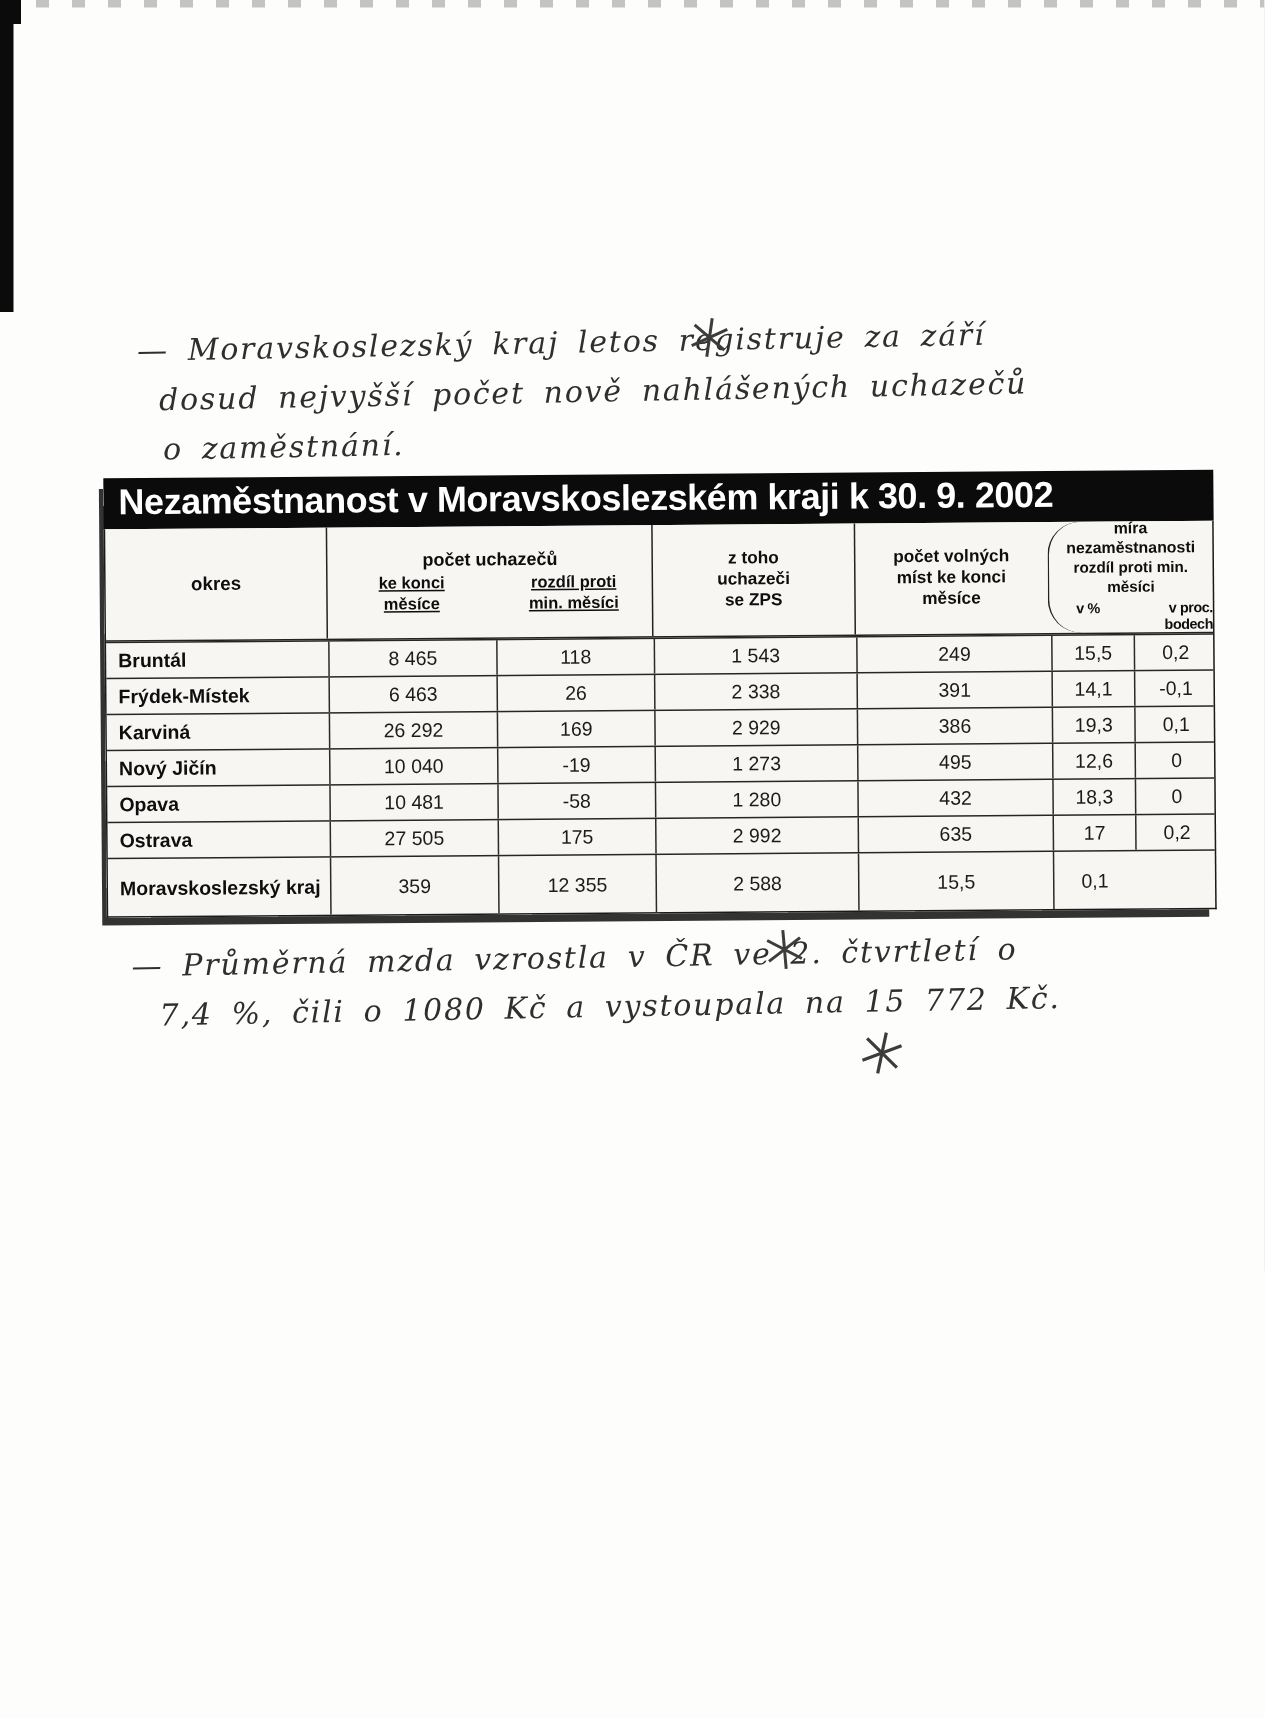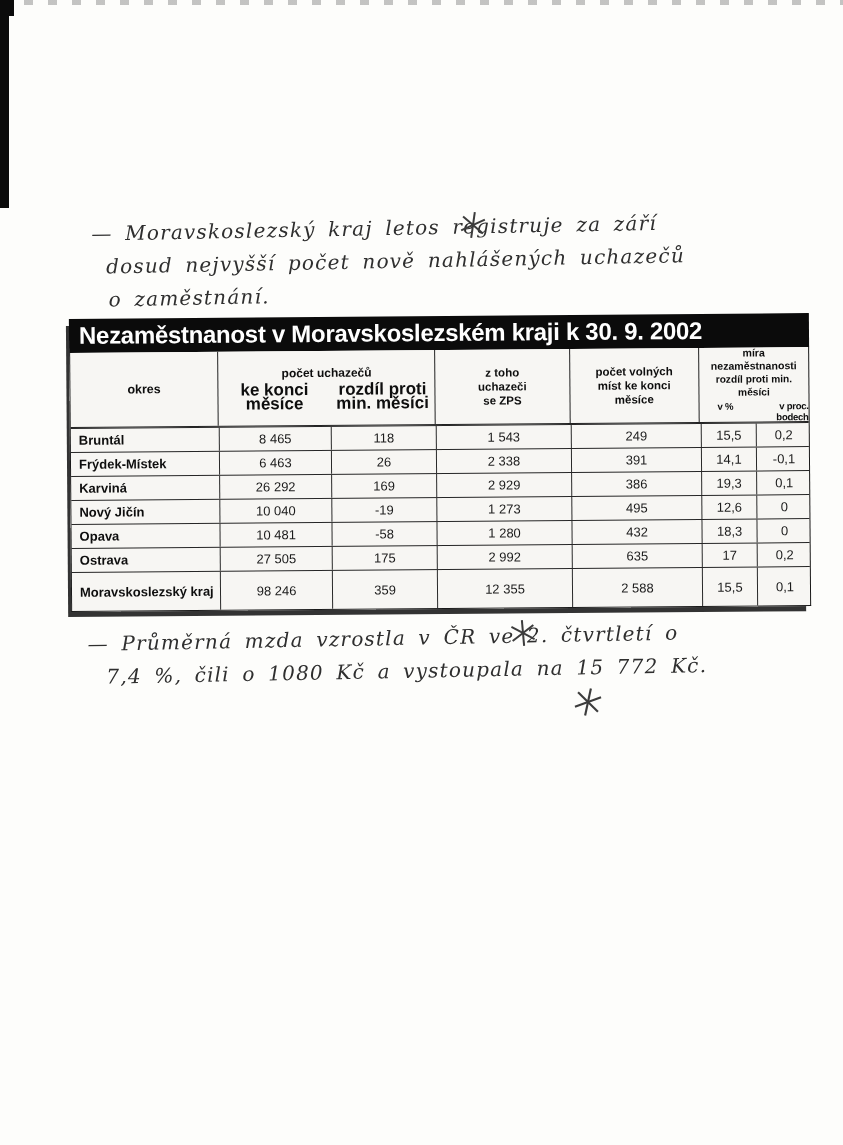--- a/index.html
+++ b/index.html
@@ -25,24 +25,24 @@
         line-height:34px;padding-left:10px;letter-spacing:-0.3px;white-space:nowrap;}
   .tbody{background:#f7f6f3;border:1.4px solid #1a1a1a;border-top:none;}
   .thead{display:flex;height:74px;border-bottom:1px solid #222;}
   .thead .hb{box-sizing:border-box;display:flex;flex-direction:column;justify-content:center;
         align-items:center;text-align:center;font-weight:bold;}
   .thead .hb+.hb{border-left:1px solid #222;}
   .hb.b1{width:148px;font-size:12.5px;}
   .hb.b2{width:217px;}
   .hb.b3{width:135px;font-size:11.5px;white-space:pre-line;line-height:14px;}
   .hb.b4{width:130px;font-size:11.5px;white-space:pre-line;line-height:14px;}
-  .hb.b5{width:110px;}
+  .hb.b5{width:110px;border-radius:22px;}
   .grp{font-size:12px;line-height:15px;text-align:right;}
   .subrow{display:flex;width:100%;margin-top:2px;}
-  .subrow .sc{font-size:17px;line-height:13.5px;white-space:pre-line;text-align:center;}
+  .subrow .sc{font-size:11px;line-height:13.5px;white-space:pre-line;text-align:center;text-decoration:underline;}
   .sc.s1{width:112px;} .sc.s2{width:105px;}
   .hb.b5 .m1{font-size:10.6px;line-height:13px;}
   .hb.b5 .m2{font-size:10.2px;line-height:13px;}
   .pcts{display:flex;width:100%;margin-top:2px;}
   .pcts .pc{font-size:9.6px;letter-spacing:-0.3px;}
   .pc.p1{width:52px;} .pc.p2{width:58px;text-align:right;}
   .trow{display:grid;grid-template-columns:148px 112px 105px 135px 130px 55px 55px;
         height:23px;border-top:1px solid #262626;}
   .trow.kraj{height:38px;}
   .trow>div{box-sizing:border-box;display:flex;align-items:center;justify-content:center;
@@ -157,21 +157,20 @@
         <div class="okres">Ostrava</div>
         <div>27 505</div>
         <div>175</div>
         <div>2 992</div>
         <div>635</div>
         <div>17</div>
         <div>0,2</div>
       </div>
       <div class="trow kraj">
         <div class="okres">Moravskoslezský kraj</div>
-        <div>98 246</div>
         <div>359</div>
         <div>12 355</div>
         <div>2 588</div>
         <div>15,5</div>
         <div>0,1</div>
       </div>
     </div>
   </div>
 
   <div class="hand" style="left:88px;top:622px;">

